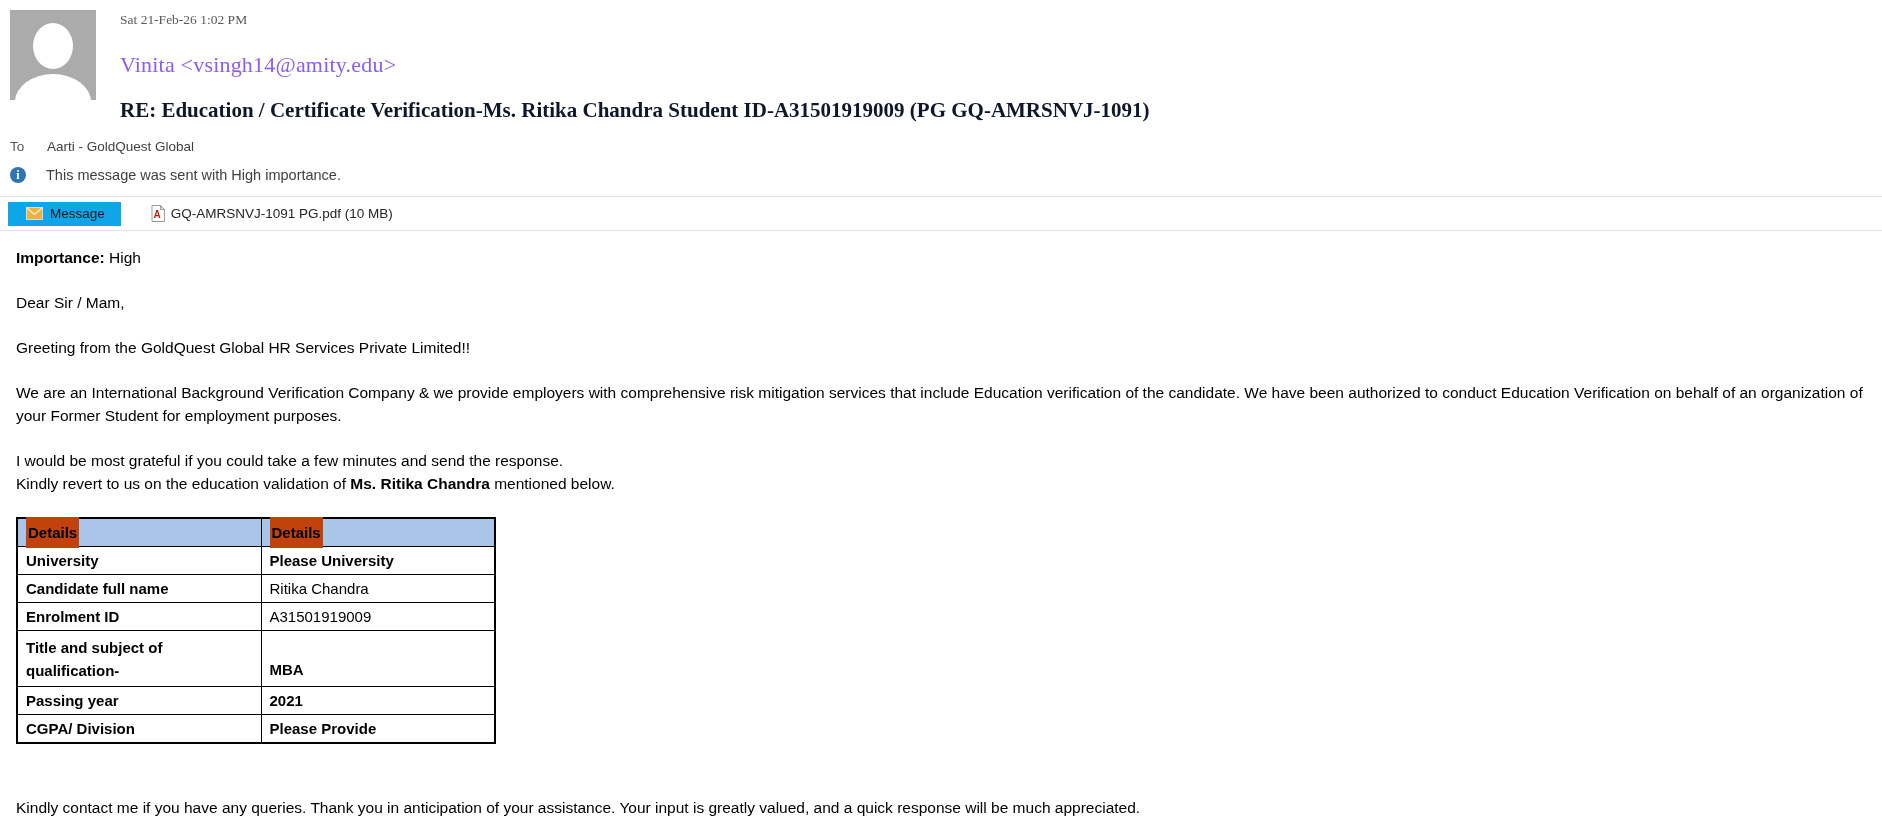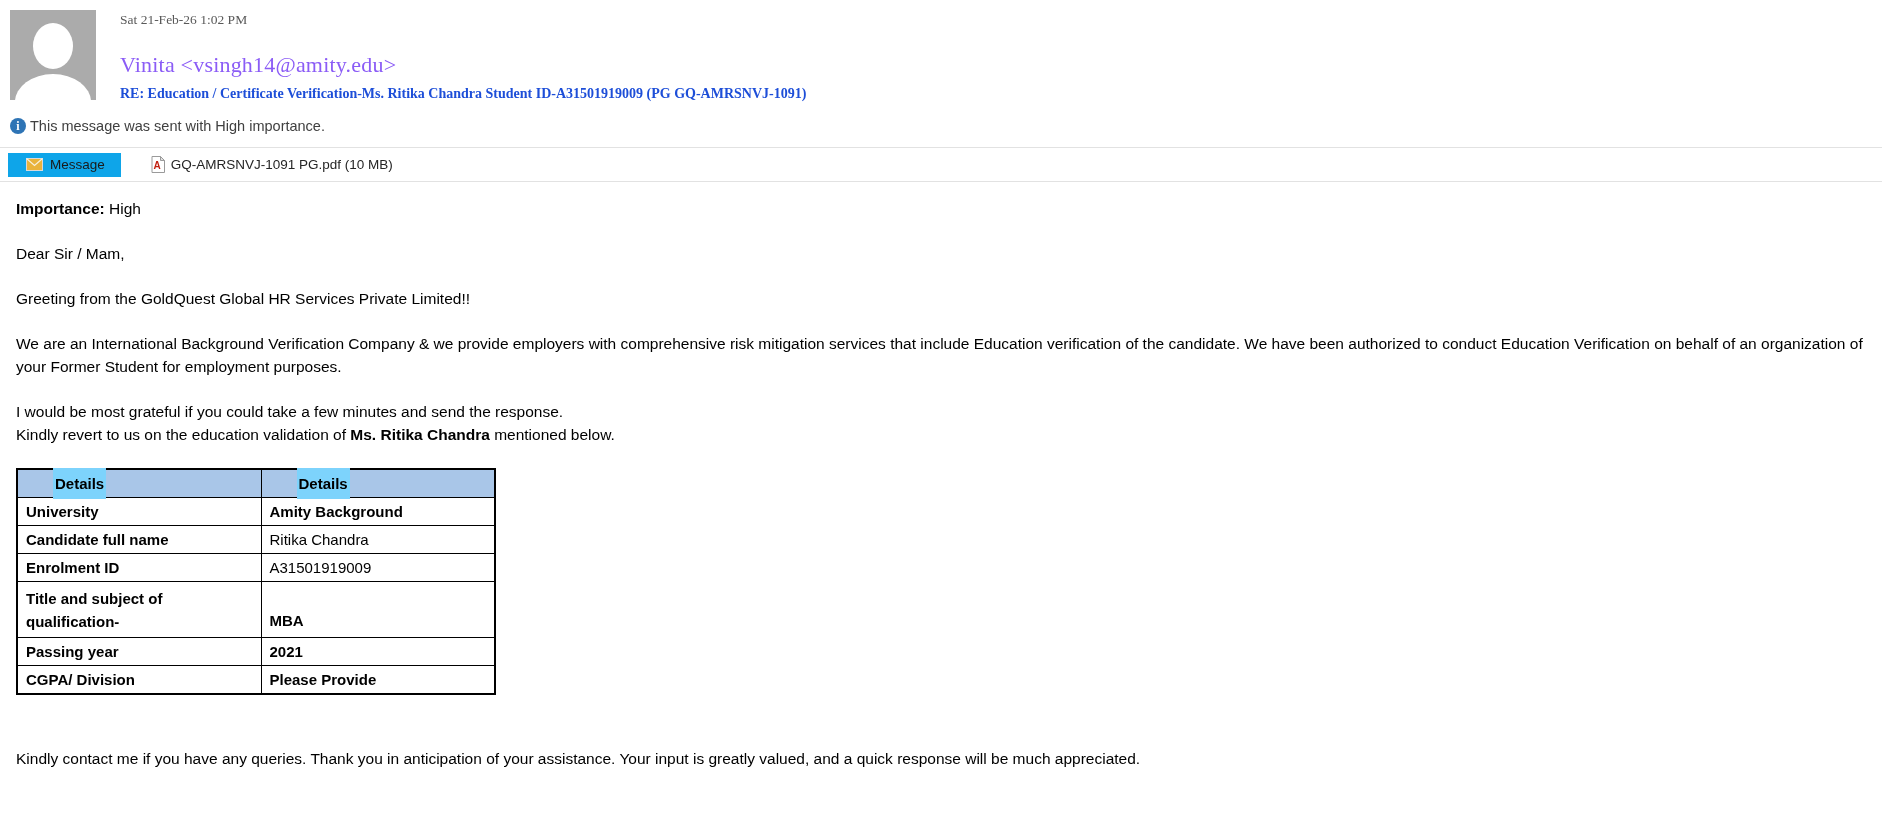--- a/index.html
+++ b/index.html
@@ -21,34 +21,34 @@
     position: absolute; width: 40px; height: 46px; border-radius: 50%;
     background: #fff; left: 23px; top: 13px;
   }
   .avatar .shoulders {
     position: absolute; width: 76px; height: 56px;
     border-radius: 50% 50% 0 0; background: #fff; left: 5px; top: 64px;
   }
   .meta { margin-left: 24px; padding-top: 2px; font-family: Liberation Serif, serif; }
   .date-line { font-size: 13.5px; color: #595959; }
   .sender-line { font-size: 22px; color: #8b5cf6; font-weight: 400; margin-top: 24px; letter-spacing: .2px; }
-  .subject-line { font-size: 14px; font-weight: 700; color: #1d4ed8; margin-top: 8px; }
+  .subject-line { font-size: 21px; font-weight: 700; color: #0f172a; margin-top: 20px; }
 
   .recip-row { display: flex; font-size: 13.5px; margin: 0 0 12px 0; line-height: 16px; }
   .recip-rows { margin: 16px 0 0 0; }
   .recip-label { color: #595959; width: 37px; flex: 0 0 auto; }
   .recip-value { color: #404040; }
 
   .info-row { display: flex; align-items: center; margin-top: 3px; }
   .info-icon {
     width: 16px; height: 16px; border-radius: 50%; background: #2e74b5;
     color: #fff; font-size: 12px; font-weight: 700; text-align: center;
     line-height: 16px; flex: 0 0 auto; font-family: "Liberation Serif", serif;
   }
-  .info-text { font-size: 14.5px; color: #404040; margin-left: 4px; text-align: right; }
+  .info-text { font-size: 14.5px; color: #404040; margin-left: 20px; text-align: right; }
 
   .sep-line { border: none; border-top: 1px solid #e2e2e2; margin-top: 13px; }
 
   
   .attach-bar { display: flex; align-items: center; padding: 4px 0 4px 8px; height: 33px; }
   .message-tab {
     background: #0ea5e9; height: 24px; display: flex; align-items: center;
     padding: 0 16px 0 18px; cursor: default;
   }
   .message-tab .env-icon { display: inline-flex; margin-right: 7px; }
@@ -68,21 +68,21 @@
     border: 2px solid #000; table-layout: fixed; width: 478px;
   }
   .details-table th, .details-table td {
     border: 1px solid #000; padding: 2px 6px 2px 8px;
     font-size: 15px; text-align: left; vertical-align: middle;
   }
   .details-table col.c1 { width: 244px; }
   .details-table col.c2 { width: 234px; }
   .details-table thead th { background: #a9c6e8; height: 27px; font-weight: 700; }
   .details-table tbody td { height: 28px; }
-  .details-table .hl { background: #7dd3fc; padding: 7px 2px; margin-left: 27px; }
+  .details-table .hl { background: #c2410c; padding: 7px 2px; }
   .details-table tr.tall td { height: 56px; }
   .details-table tr.tall td.val { vertical-align: bottom; padding-bottom: 5px; }
   .closing-para { margin-top: 52px; }
 </style>
 </head>
 <body>
 
 <div class="header-block">
   <div class="header-top">
     <div class="avatar">
@@ -90,20 +90,24 @@
       <div class="shoulders"></div>
     </div>
     <div class="meta">
       <div class="date-line">Sat 21-Feb-26 1:02 PM</div>
       <div class="sender-line">Vinita &lt;vsingh14@amity.edu&gt;</div>
       <div class="subject-line">RE: Education / Certificate Verification-Ms. Ritika Chandra Student ID-A31501919009 (PG GQ-AMRSNVJ-1091)</div>
     </div>
   </div>
 
   <div class="recip-rows">
+    <div class="recip-row">
+      <span class="recip-label">To</span>
+      <span class="recip-value">Aarti - GoldQuest Global</span>
+    </div>
   </div>
 
   <div class="info-row">
     <span class="info-icon">i</span>
     <span class="info-text">This message was sent with High importance.</span>
   </div>
 </div>
 
 <hr class="sep-line">
 
@@ -152,21 +156,21 @@
       </colgroup>
     <thead>
       <tr>
         <th><span class="hl">Details</span></th>
         <th><span class="hl">Details</span></th>
       </tr>
     </thead>
     <tbody id="details-tbody">
         <tr>
           <td><span class="bold">University</span></td>
-          <td class="val"><span class="bold">Amity Background</span></td>
+          <td class="val"><span class="bold">Please University</span></td>
         </tr>
         <tr>
           <td><span class="bold">Candidate full name</span></td>
           <td class="val"><span>Ritika Chandra</span></td>
         </tr>
         <tr>
           <td><span class="bold">Enrolment ID</span></td>
           <td class="val"><span>A31501919009</span></td>
         </tr>
         <tr class="tall">

